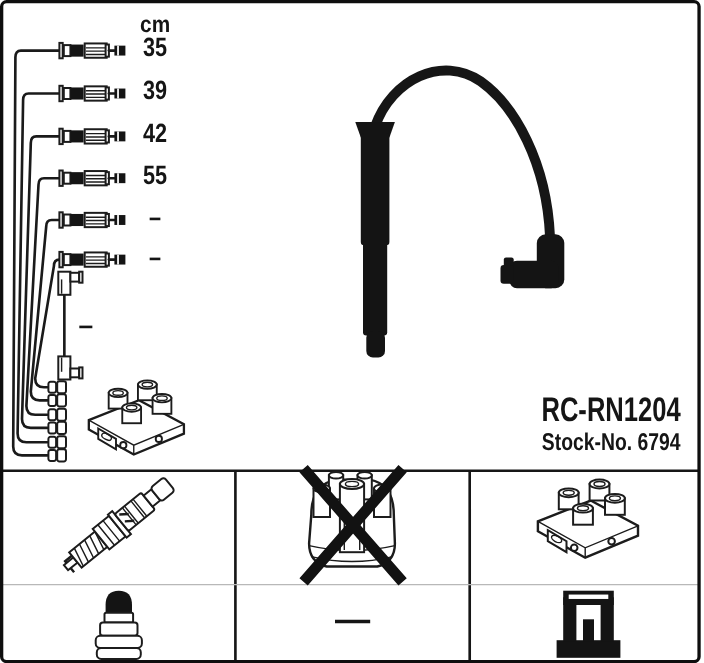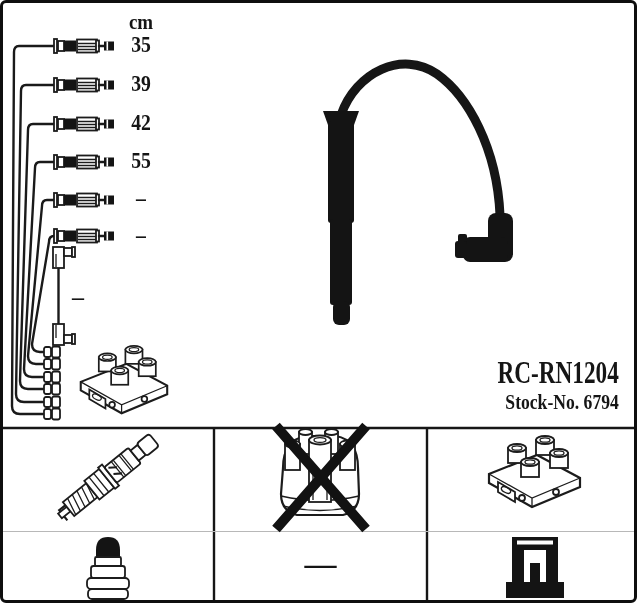--- a/index.html
+++ b/index.html
@@ -1,17 +1,17 @@
 <!DOCTYPE html>
 <html><head>
 <meta charset="utf-8">
 <style>
   html,body{margin:0;padding:0;background:#ffffff;}
   .stage{position:relative;width:640px;height:603px;background:#ffffff;overflow:hidden;
-         font-family:Liberation Serif, serif;color:#161616;}
+         font-family:Liberation Sans, sans-serif;color:#161616;}
   .frame{position:absolute;left:0;top:0;width:637px;height:603px;box-sizing:border-box;
          border:3px solid #0e0e0e;border-radius:6px;pointer-events:none;}
   .art{position:absolute;left:0;top:0;}
   .txt{position:absolute;font-weight:700;line-height:1;color:#151515;white-space:nowrap;}
   .unit{left:118px;top:12px;width:46px;text-align:center;font-size:21px;
         transform:scaleX(.9);transform-origin:50% 50%;}
   .len{left:116px;width:50px;text-align:center;font-size:24px;
        transform:scaleX(.82);transform-origin:50% 50%;}
   .len-0{top:32px;} .len-1{top:71px;} .len-2{top:110px;}
   .len-3{top:148px;} .len-4{top:186px;} .len-5{top:223px;}

